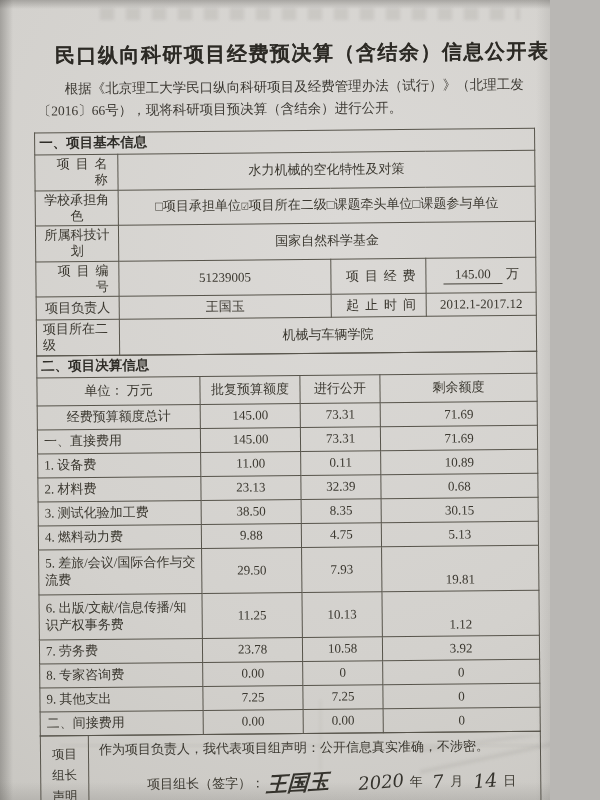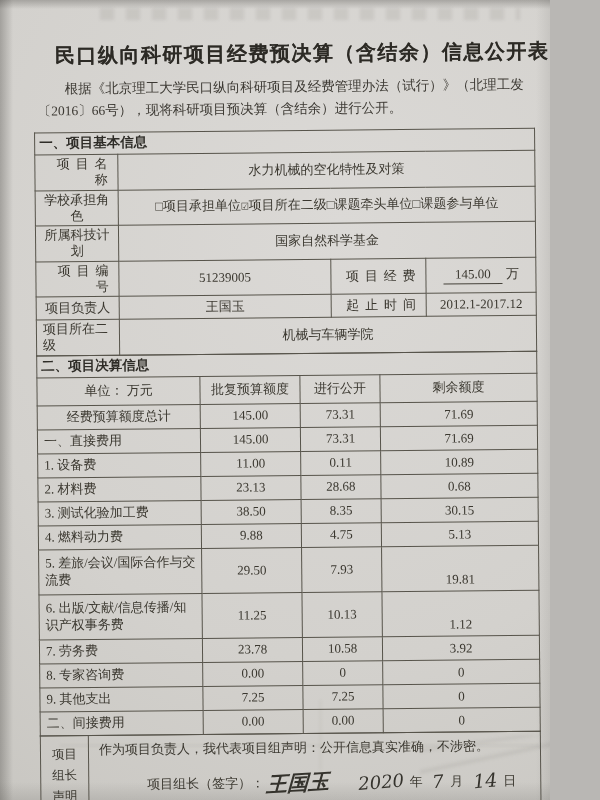--- a/index.html
+++ b/index.html
@@ -170,21 +170,21 @@
         </tr>
         <tr>
           <td class="lbl">1. 设备费</td>
           <td class="num">11.00</td>
           <td class="num">0.11</td>
           <td class="num rem">10.89</td>
         </tr>
         <tr>
           <td class="lbl">2. 材料费</td>
           <td class="num">23.13</td>
-          <td class="num">28.68</td>
+          <td class="num">32.39</td>
           <td class="num rem">0.68</td>
         </tr>
         <tr>
           <td class="lbl">3. 测试化验加工费</td>
           <td class="num">38.50</td>
           <td class="num">8.35</td>
           <td class="num rem">30.15</td>
         </tr>
         <tr>
           <td class="lbl">4. 燃料动力费</td>

